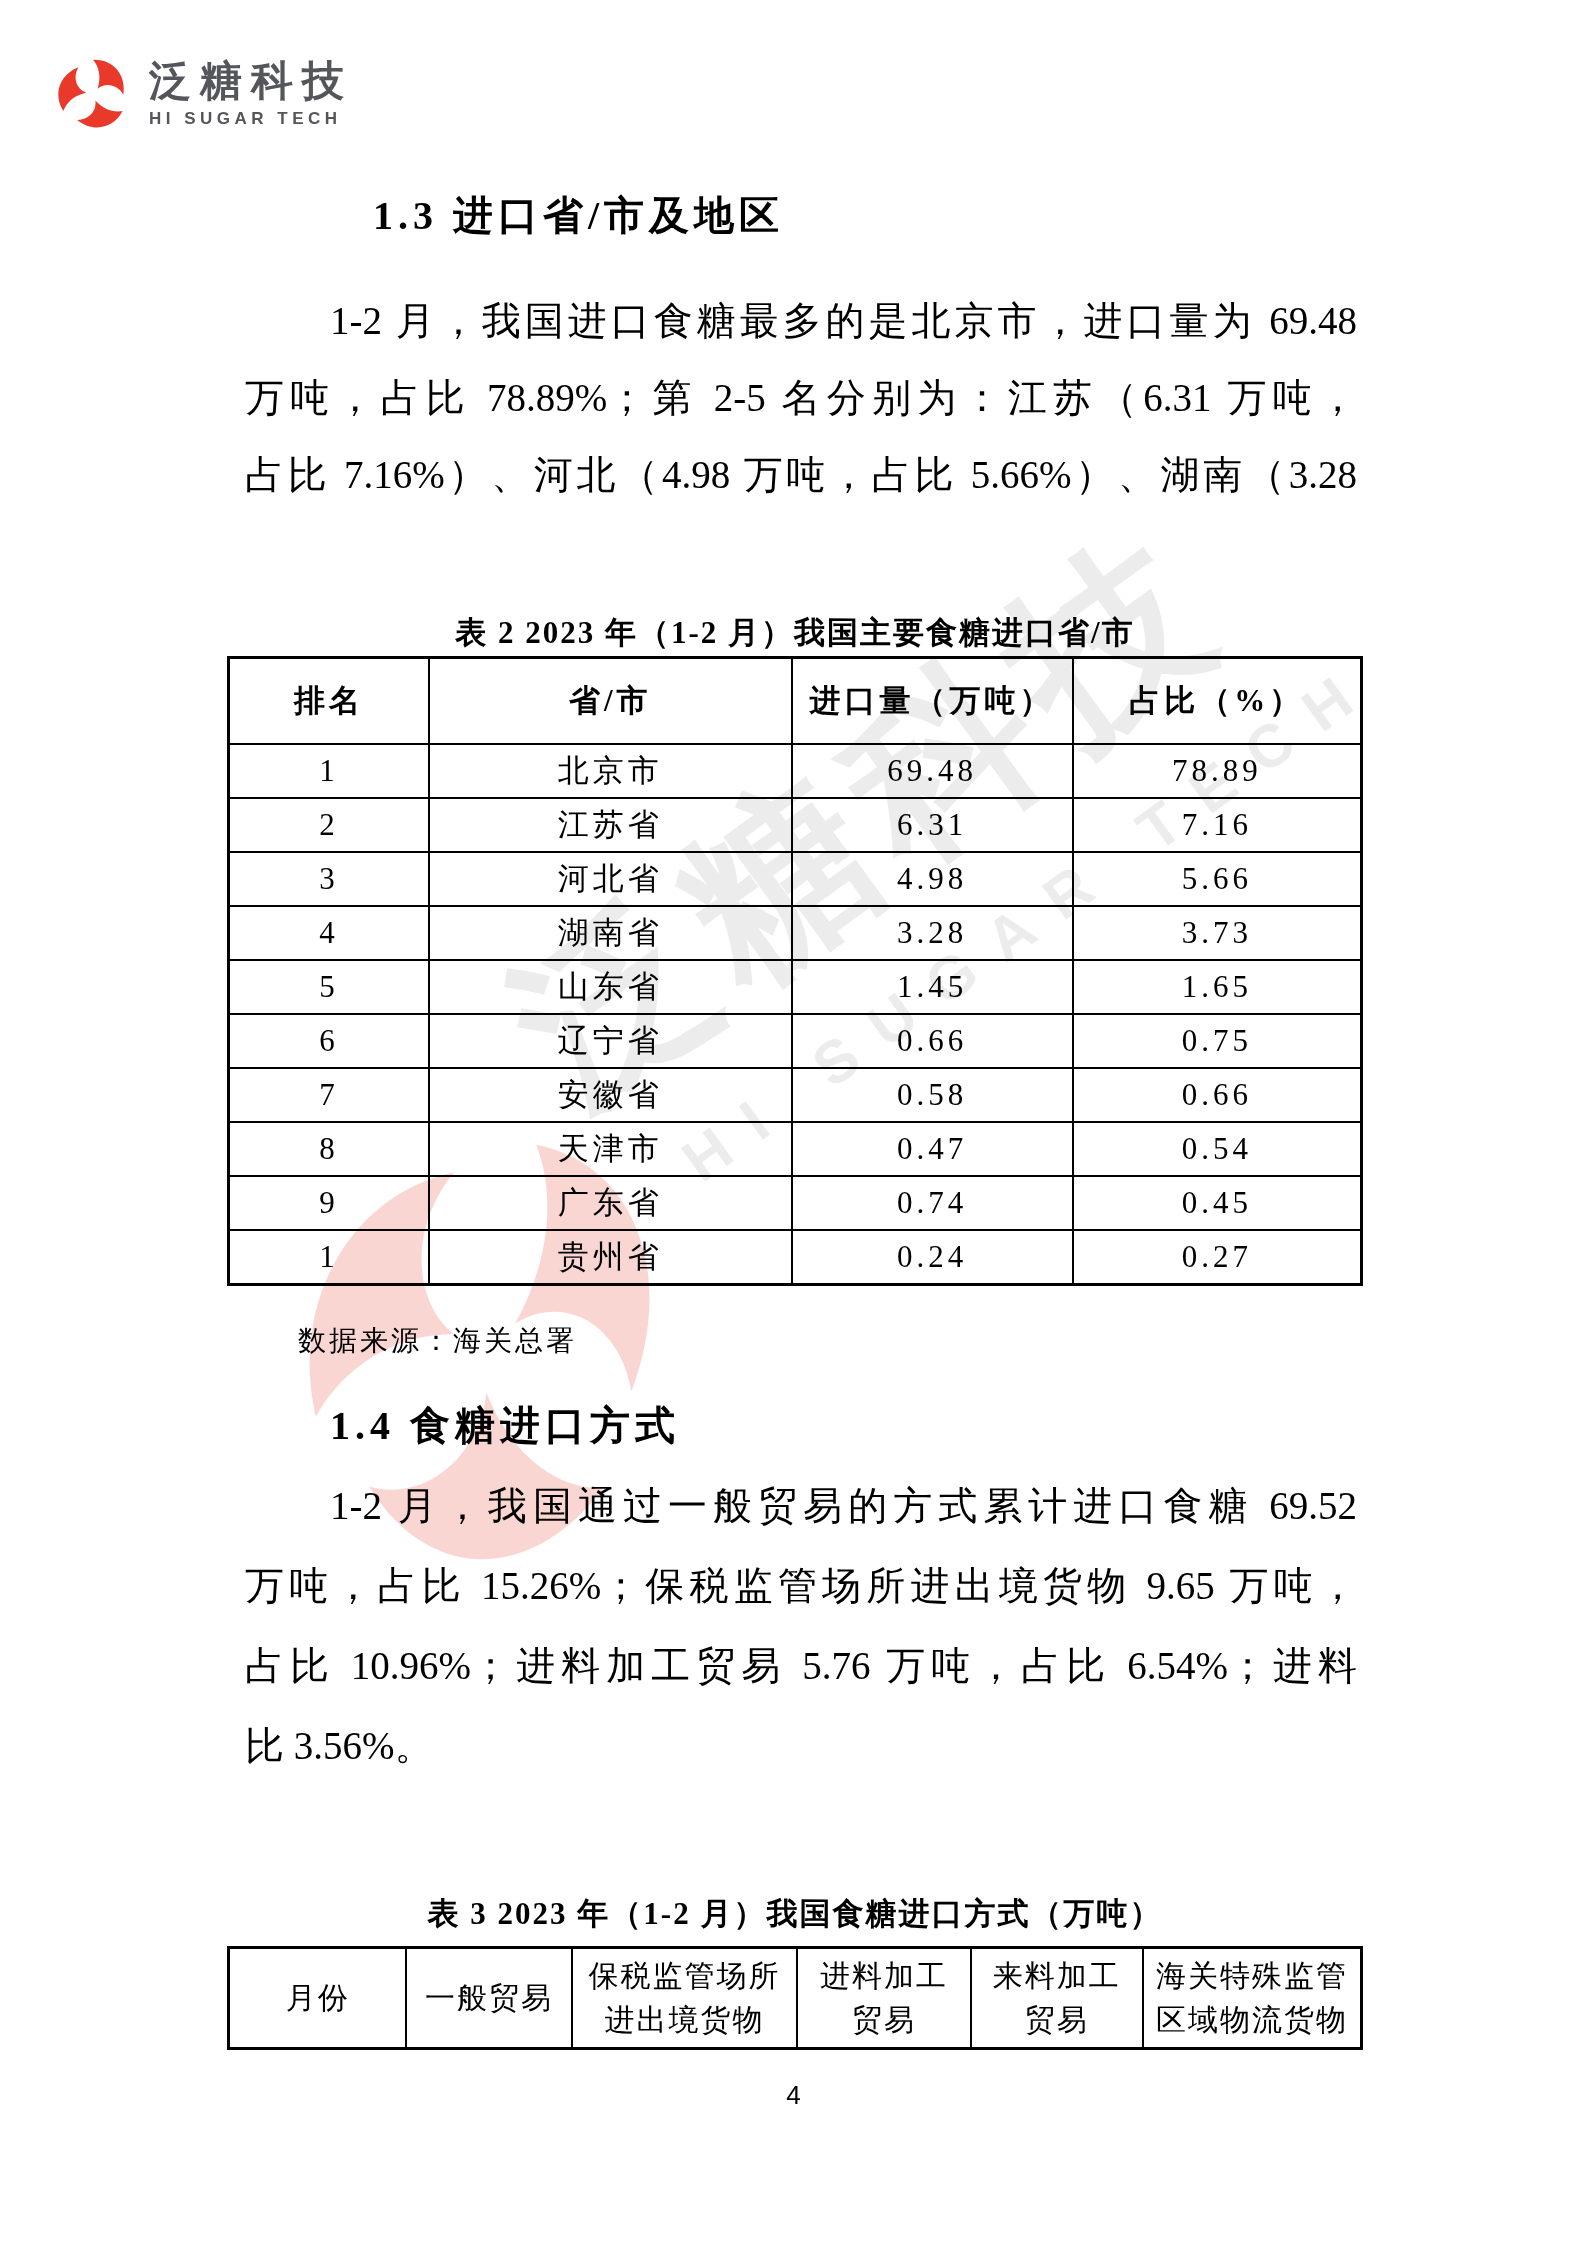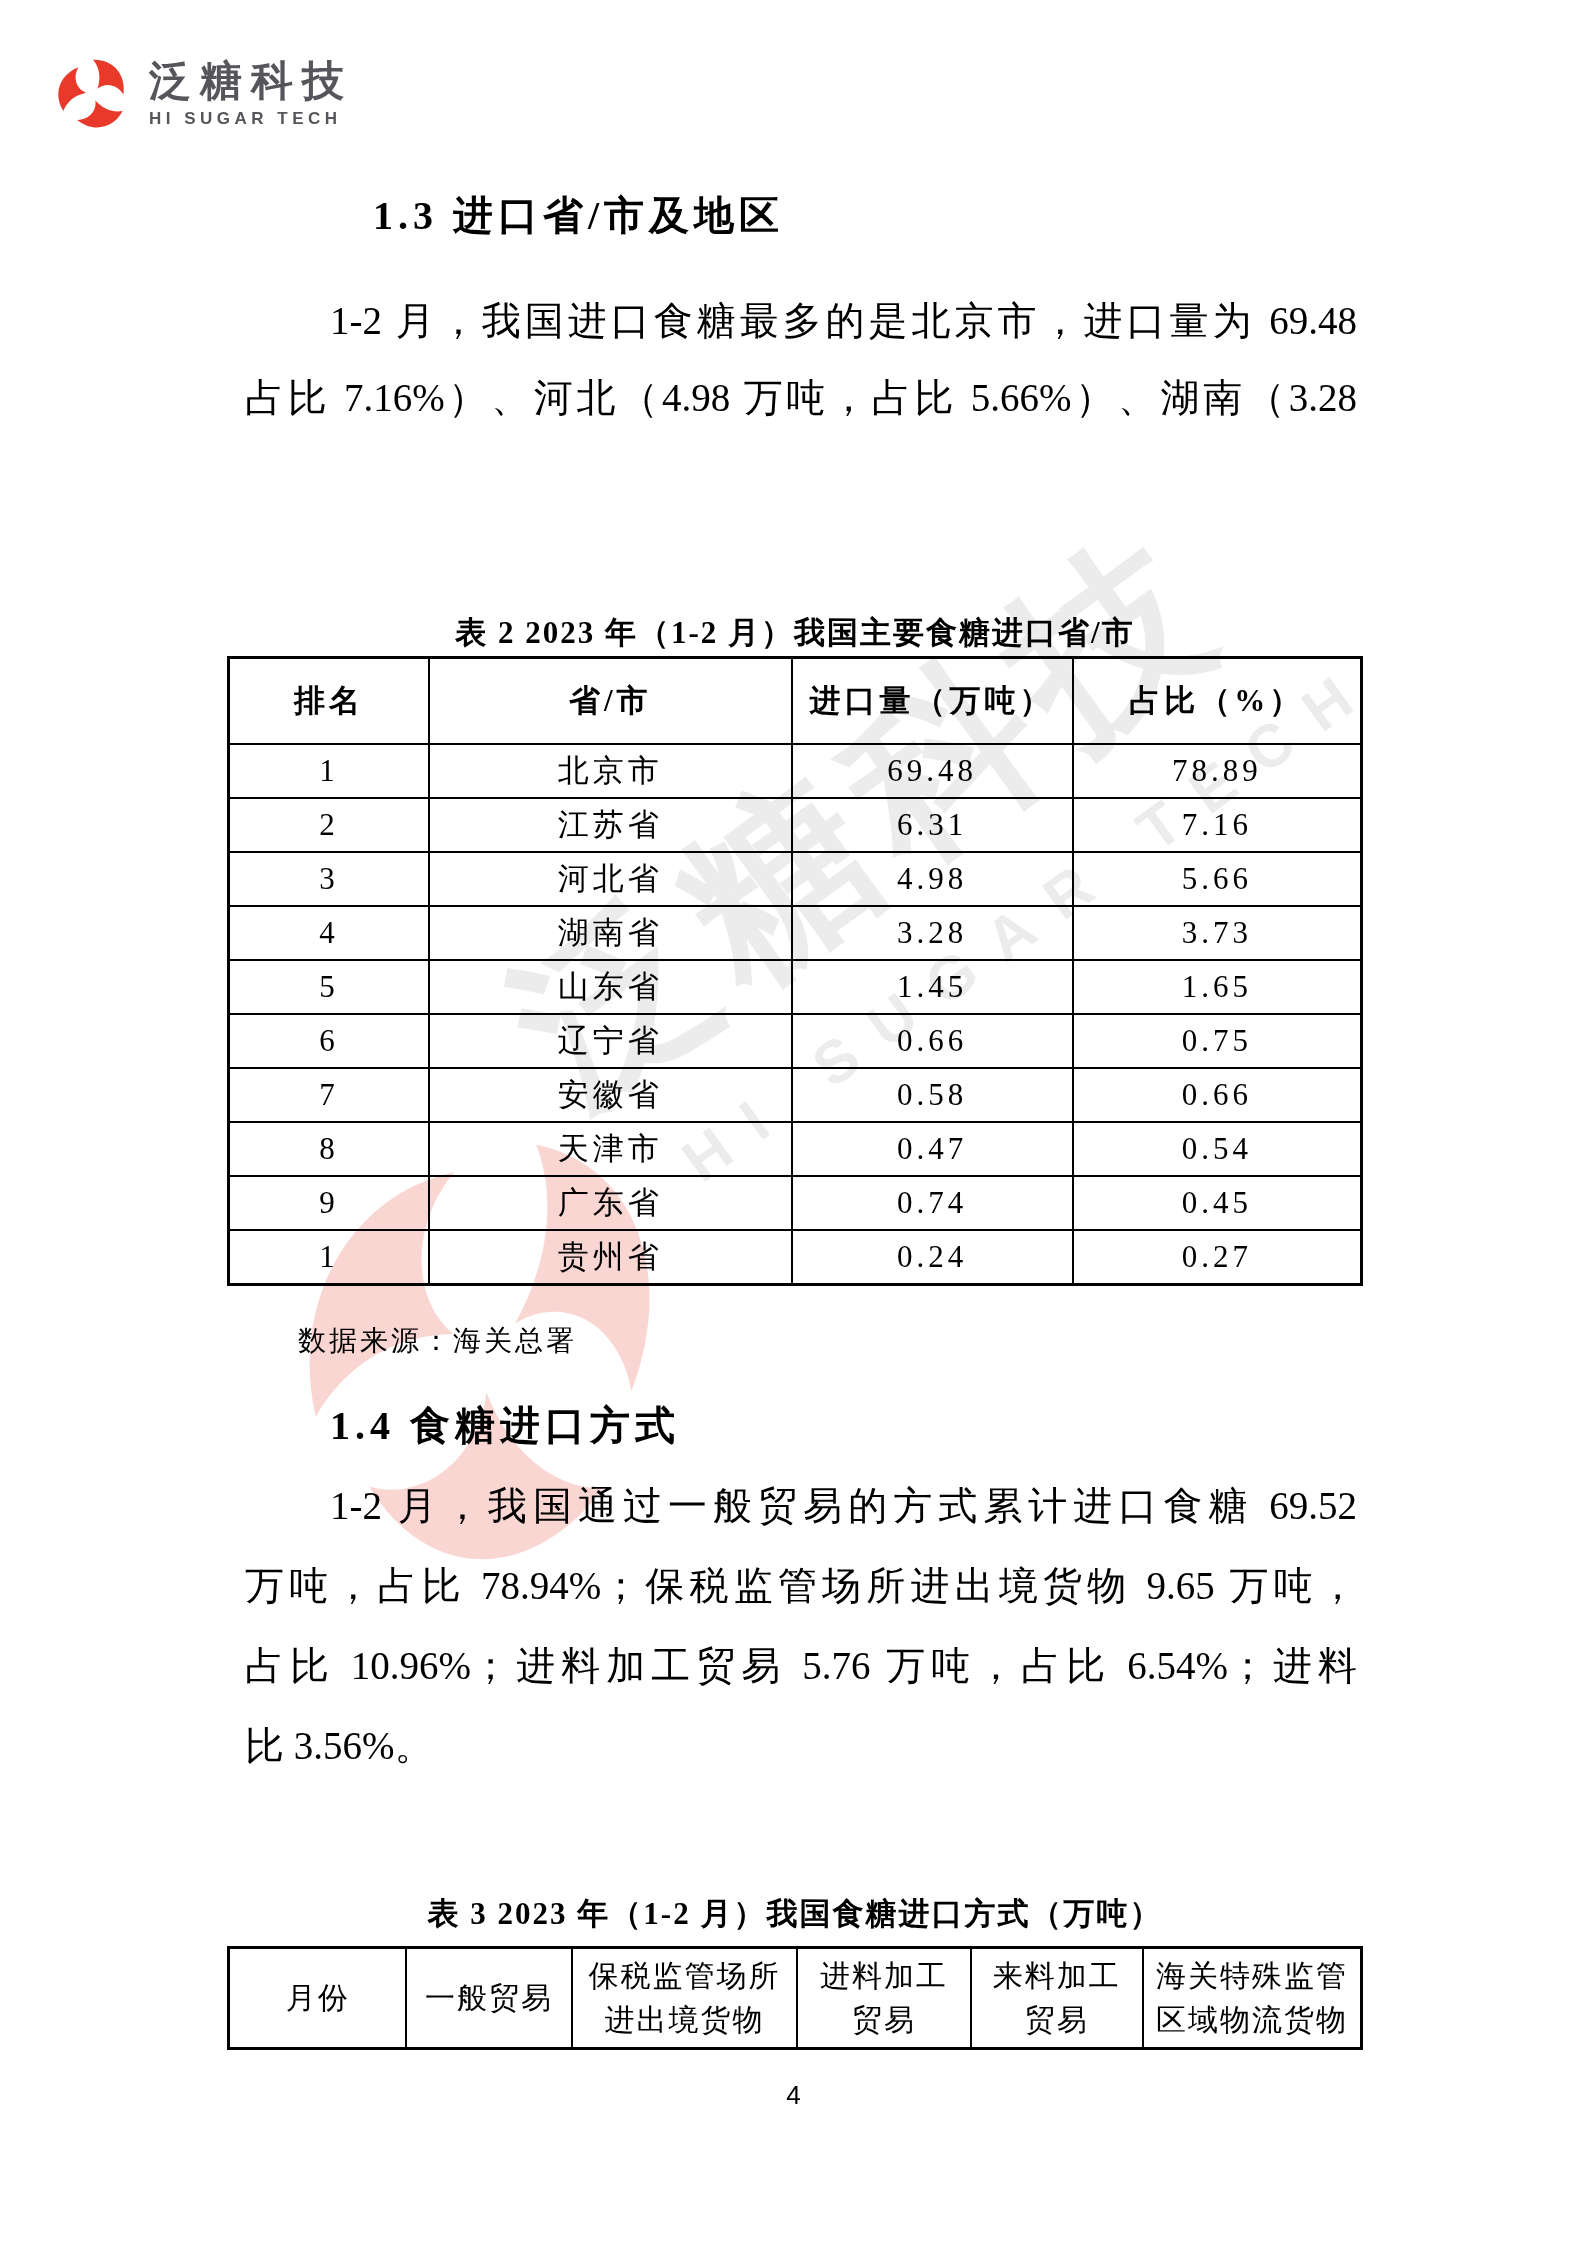--- a/index.html
+++ b/index.html
@@ -92,20 +92,21 @@
     <div class="logo-text">
       <div class="logo-cn">泛糖科技</div>
       <div class="logo-en">HI SUGAR TECH</div>
     </div>
   </div>
 
   <div class="sec-heading h13">1.3 进口省/市及地区</div>
 
   <div class="para p1">
     <div class="para-line first">1-2 月，我国进口食糖最多的是北京市，进口量为 69.48</div>
+    <div class="para-line">万吨，占比 78.89%；第 2-5 名分别为：江苏（6.31 万吨，</div>
     <div class="para-line">占比 7.16%）、河北（4.98 万吨，占比 5.66%）、湖南（3.28</div>
   </div>
 
   <div class="tbl-caption cap2">表 2 2023 年（1-2 月）我国主要食糖进口省/市</div>
 
   <table class="tbl t2">
     <colgroup>
       <col style="width:17.7%">
         <col style="width:32%">
         <col style="width:24.8%">
@@ -180,21 +181,21 @@
     </tr>
   </tbody>
     </table>
 
   <div class="source-note">数据来源：海关总署</div>
 
   <div class="sec-heading h14">1.4 食糖进口方式</div>
 
   <div class="para p2">
     <div class="para-line first">1-2 月，我国通过一般贸易的方式累计进口食糖 69.52</div>
-    <div class="para-line">万吨，占比 78.94%；保税监管场所进出境货物 9.65 万吨，</div>
+    <div class="para-line">万吨，占比 15.26%；保税监管场所进出境货物 9.65 万吨，</div>
     <div class="para-line">占比 10.96%；进料加工贸易 5.76 万吨，占比 6.54%；进料</div>
     <div class="para-line last">比 3.56%。</div>
   </div>
 
   <div class="tbl-caption cap3">表 3 2023 年（1-2 月）我国食糖进口方式（万吨）</div>
 
   <table class="tbl t3">
     <colgroup>
       <col style="width:15.7%">
         <col style="width:14.6%">

